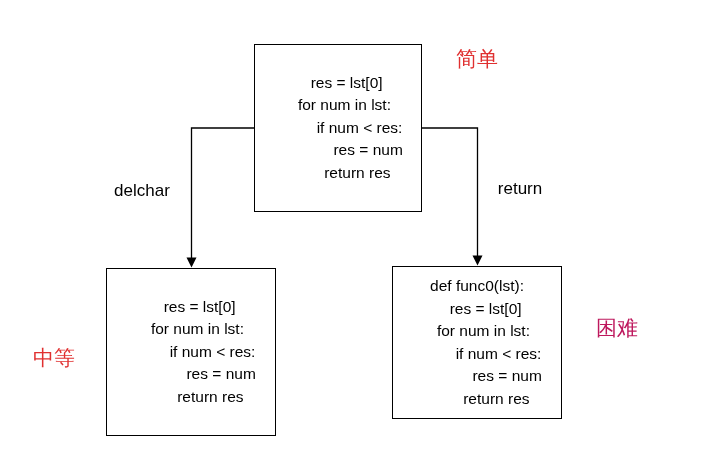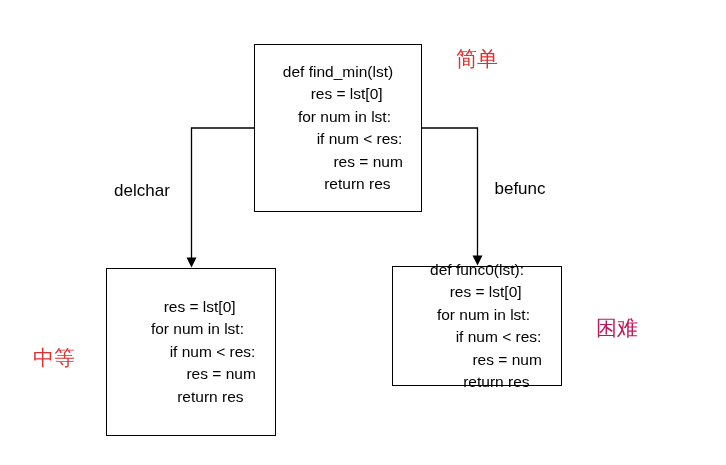--- a/index.html
+++ b/index.html
@@ -24,21 +24,21 @@
     height: 465px;
   }
   .node {
     position: absolute;
     border: 1px solid #000000;
     background: #ffffff;
     box-sizing: border-box;
   }
   .node-root  { left: 254px; top: 44px;  width: 168px; height: 168px; }
   .node-left  { left: 106px; top: 268px; width: 170px; height: 168px; }
-  .node-right { left: 392px; top: 266px; width: 170px; height: 120px; }
+  .node-right { left: 392px; top: 266px; width: 170px; height: 153px; }
   .code {
     width: 100%;
     height: 100%;
     display: flex;
     flex-direction: column;
     align-items: center;
     justify-content: center;
   }
   .code-line {
     white-space: pre;
@@ -77,21 +77,20 @@
       <polygon points="186.5,257.5 196.5,257.5 191.5,267.5" fill="#000000"></polygon>
     </g>
     <g>
       <path d="M 422 128 L 477.5 128 L 477.5 256" stroke="#000000" stroke-width="1.3" fill="none"></path>
       <polygon points="472.5,255.5 482.5,255.5 477.5,265.5" fill="#000000"></polygon>
     </g>
   </svg>
 
   <div class="node node-root">
     <div class="code">
-        <div class="code-line">def find_min(lst)</div>
         <div class="code-line">    res = lst[0]</div>
         <div class="code-line">   for num in lst:</div>
         <div class="code-line">          if num &lt; res:</div>
         <div class="code-line">              res = num</div>
         <div class="code-line">         return res</div>
       </div>
   </div>
 
   <div class="node node-left">
     <div class="code">
@@ -109,21 +108,21 @@
         <div class="code-line">    res = lst[0]</div>
         <div class="code-line">   for num in lst:</div>
         <div class="code-line">          if num &lt; res:</div>
         <div class="code-line">              res = num</div>
         <div class="code-line">         return res</div>
       </div>
   </div>
 
   <div class="edge-label edge-label-left">delchar</div>
 
-  <div class="edge-label edge-label-right">befunc</div>
+  <div class="edge-label edge-label-right">return</div>
 
   <div class="difficulty-label difficulty-root" style="color: rgb(224, 48, 48);">简单</div>
 
   <div class="difficulty-label difficulty-left" style="color: rgb(224, 48, 48);">中等</div>
 
   <div class="difficulty-label difficulty-right" style="color: #be185d;">困难</div>
 
 </div>
 
 </body></html>

